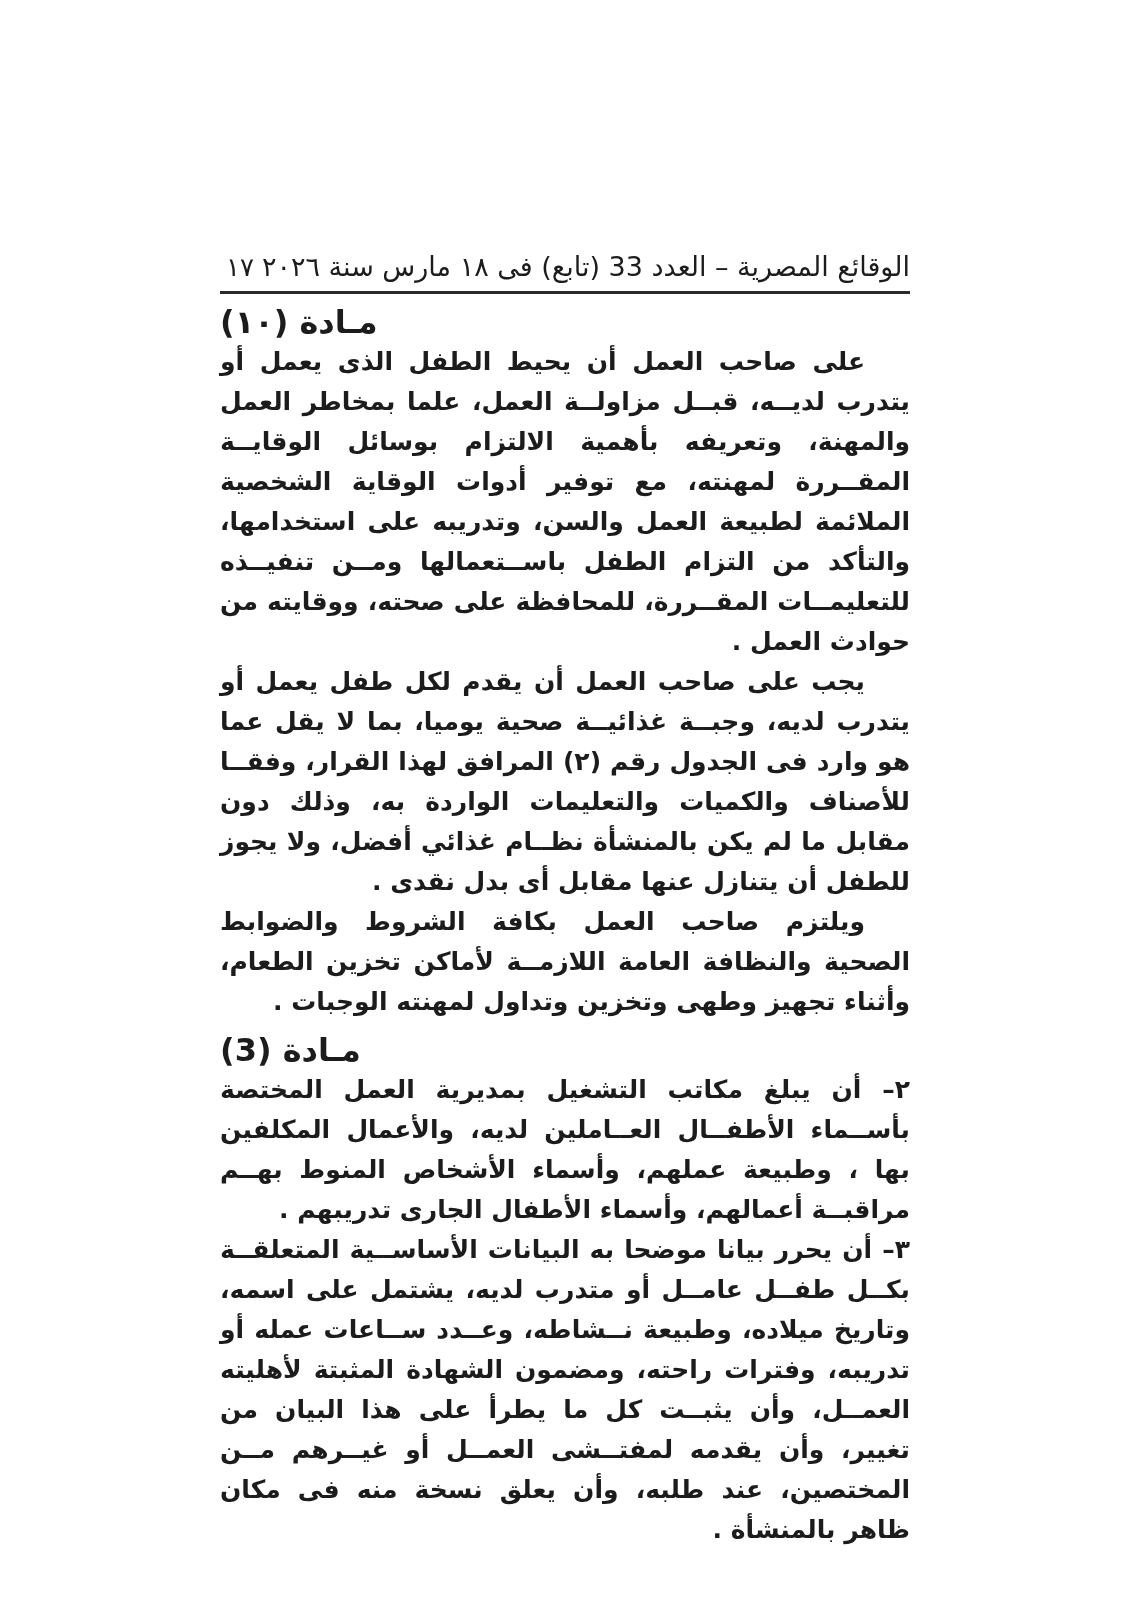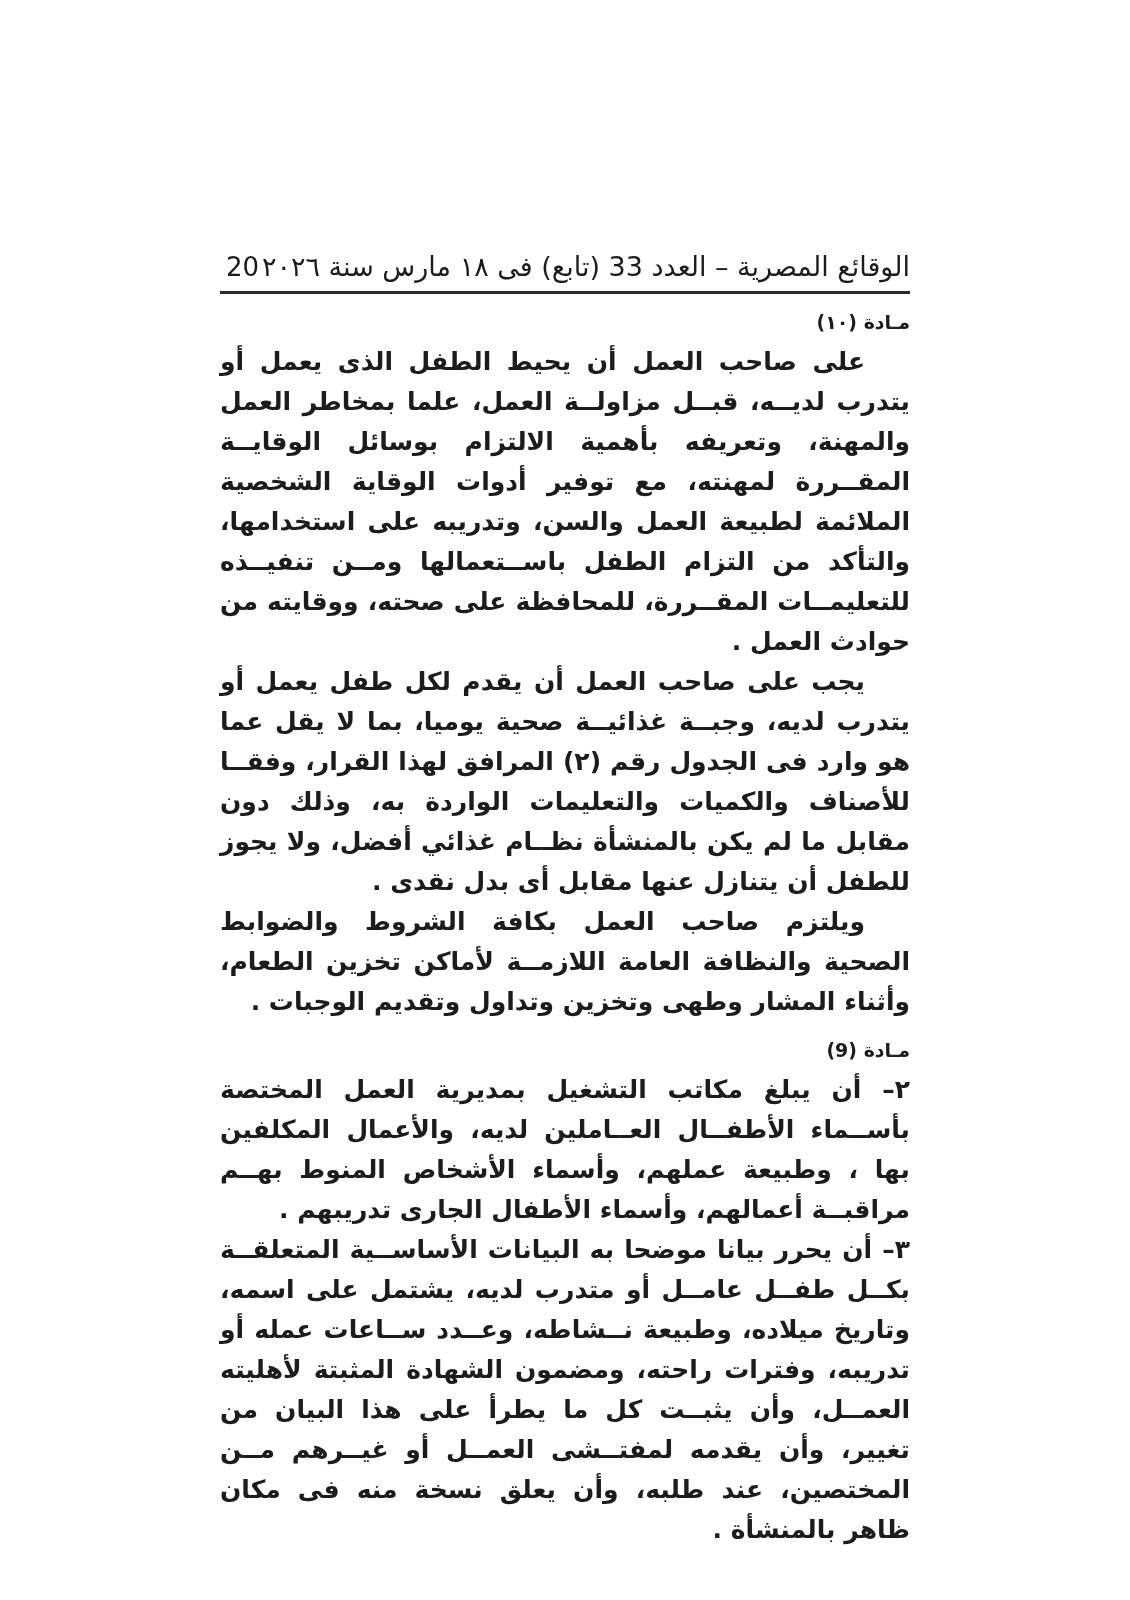--- a/index.html
+++ b/index.html
@@ -38,22 +38,22 @@
   .page-number {
     font-size: 26px;
     padding-left: 6px;
   }
   .header-rule {
     height: 0;
     border-top: 3px solid #2b2b2b;
     margin-top: 7px;
   }
   .article-title {
-    text-align: right;
-    font-size: 19px;
+    text-align: left;
+    font-size: 32px;
     font-weight: bold;
     line-height: 40px;
     margin: 8px 0 0 0;
   }
   .para {
     font-size: 25px;
     line-height: 40px;
     text-align: justify;
     text-justify: inter-word;
     margin: 0;
@@ -74,38 +74,38 @@
 </style>
 </head>
 <body>
 
 <div class="page">
   <div class="content">
 
     <header>
       <div class="header-row">
         <span class="journal-line">الوقائع المصرية – العدد 33 (تابع) فى ١٨ مارس سنة ٢٠٢٦</span>
-        <span class="page-number">20</span>
+        <span class="page-number">١٧</span>
       </div>
       <div class="header-rule"></div>
     </header>
 
     <main>
 
       <section class="article">
         <h2 class="article-title">مـادة (١٠)</h2>
         <p class="para indent">على صاحب العمل أن يحيط الطفل الذى يعمل أو يتدرب لديــه، قبــل مزاولــة العمل، علما بمخاطر العمل والمهنة، وتعريفه بأهمية الالتزام بوسائل الوقايــة المقــررة لمهنته، مع توفير أدوات الوقاية الشخصية الملائمة لطبيعة العمل والسن، وتدريبه على استخدامها، والتأكد من التزام الطفل باســتعمالها ومــن تنفيــذه للتعليمــات المقــررة، للمحافظة على صحته، ووقايته من حوادث العمل .</p>
       </section>
 
       <section class="article">
         <p class="para indent">يجب على صاحب العمل أن يقدم لكل طفل يعمل أو يتدرب لديه، وجبــة غذائيــة صحية يوميا، بما لا يقل عما هو وارد فى الجدول رقم (٢) المرافق لهذا القرار، وفقــا للأصناف والكميات والتعليمات الواردة به، وذلك دون مقابل ما لم يكن بالمنشأة نظــام غذائي أفضل، ولا يجوز للطفل أن يتنازل عنها مقابل أى بدل نقدى .</p>
-        <p class="para indent">ويلتزم صاحب العمل بكافة الشروط والضوابط الصحية والنظافة العامة اللازمــة لأماكن تخزين الطعام، وأثناء المشار وطهى وتخزين وتداول وتقديم الوجبات .</p>
+        <p class="para indent">ويلتزم صاحب العمل بكافة الشروط والضوابط الصحية والنظافة العامة اللازمــة لأماكن تخزين الطعام، وأثناء تجهيز وطهى وتخزين وتداول لمهنته الوجبات .</p>
       </section>
 
       <section class="article">
-        <h2 class="article-title">مـادة (9)</h2>
+        <h2 class="article-title">مـادة (3)</h2>
         <p class="para">٢– أن يبلغ مكاتب التشغيل بمديرية العمل المختصة بأســماء الأطفــال العــاملين لديه، والأعمال المكلفين بها ، وطبيعة عملهم، وأسماء الأشخاص المنوط بهــم مراقبــة أعمالهم، وأسماء الأطفال الجارى تدريبهم .</p>
         <p class="para">٣– أن يحرر بيانا موضحا به البيانات الأساســية المتعلقــة بكــل طفــل عامــل أو متدرب لديه، يشتمل على اسمه، وتاريخ ميلاده، وطبيعة نــشاطه، وعــدد ســاعات عمله أو تدريبه، وفترات راحته، ومضمون الشهادة المثبتة لأهليته العمــل، وأن يثبــت كل ما يطرأ على هذا البيان من تغيير، وأن يقدمه لمفتــشى العمــل أو غيــرهم مــن المختصين، عند طلبه، وأن يعلق نسخة منه فى مكان ظاهر بالمنشأة .</p>
       </section>
 
     </main>
   </div>
 </div>
 
 </body></html>

